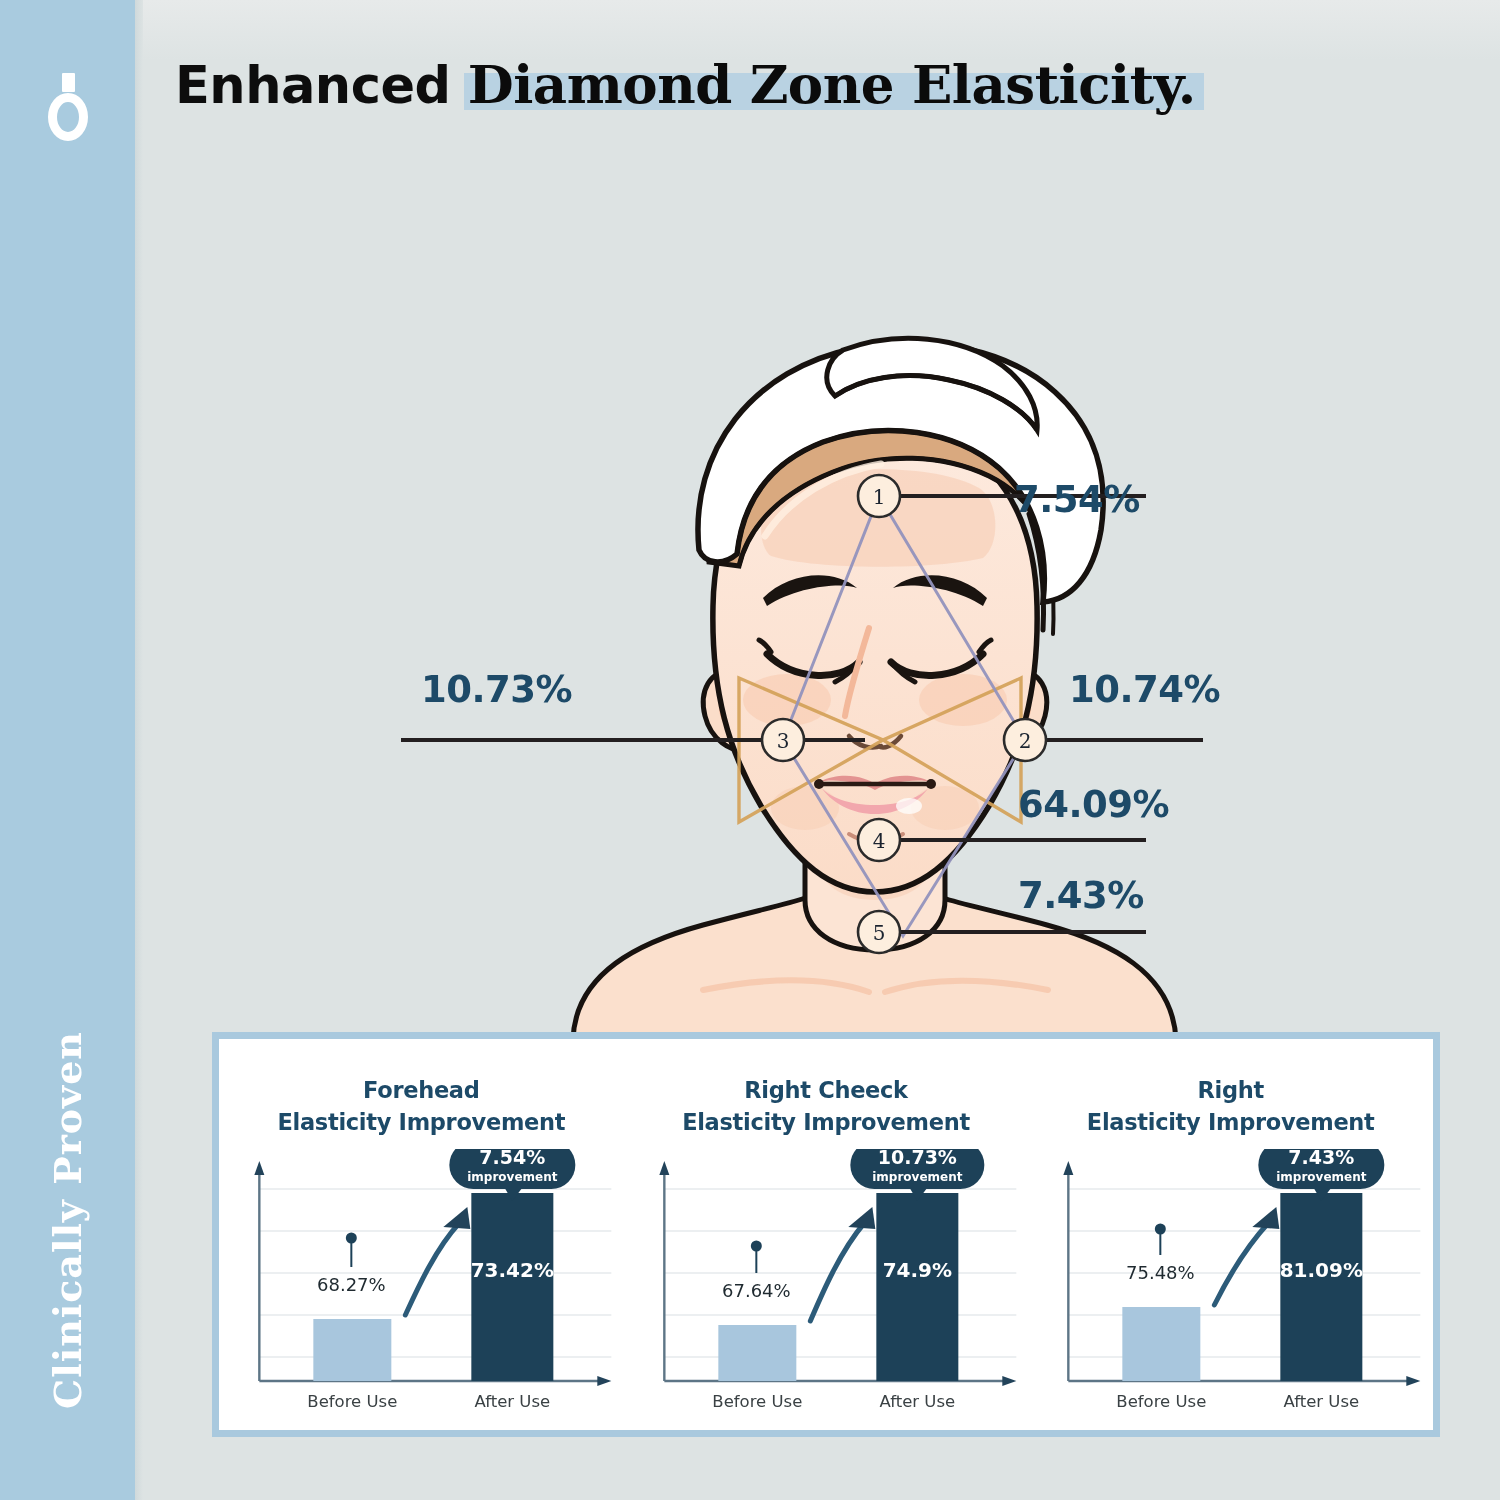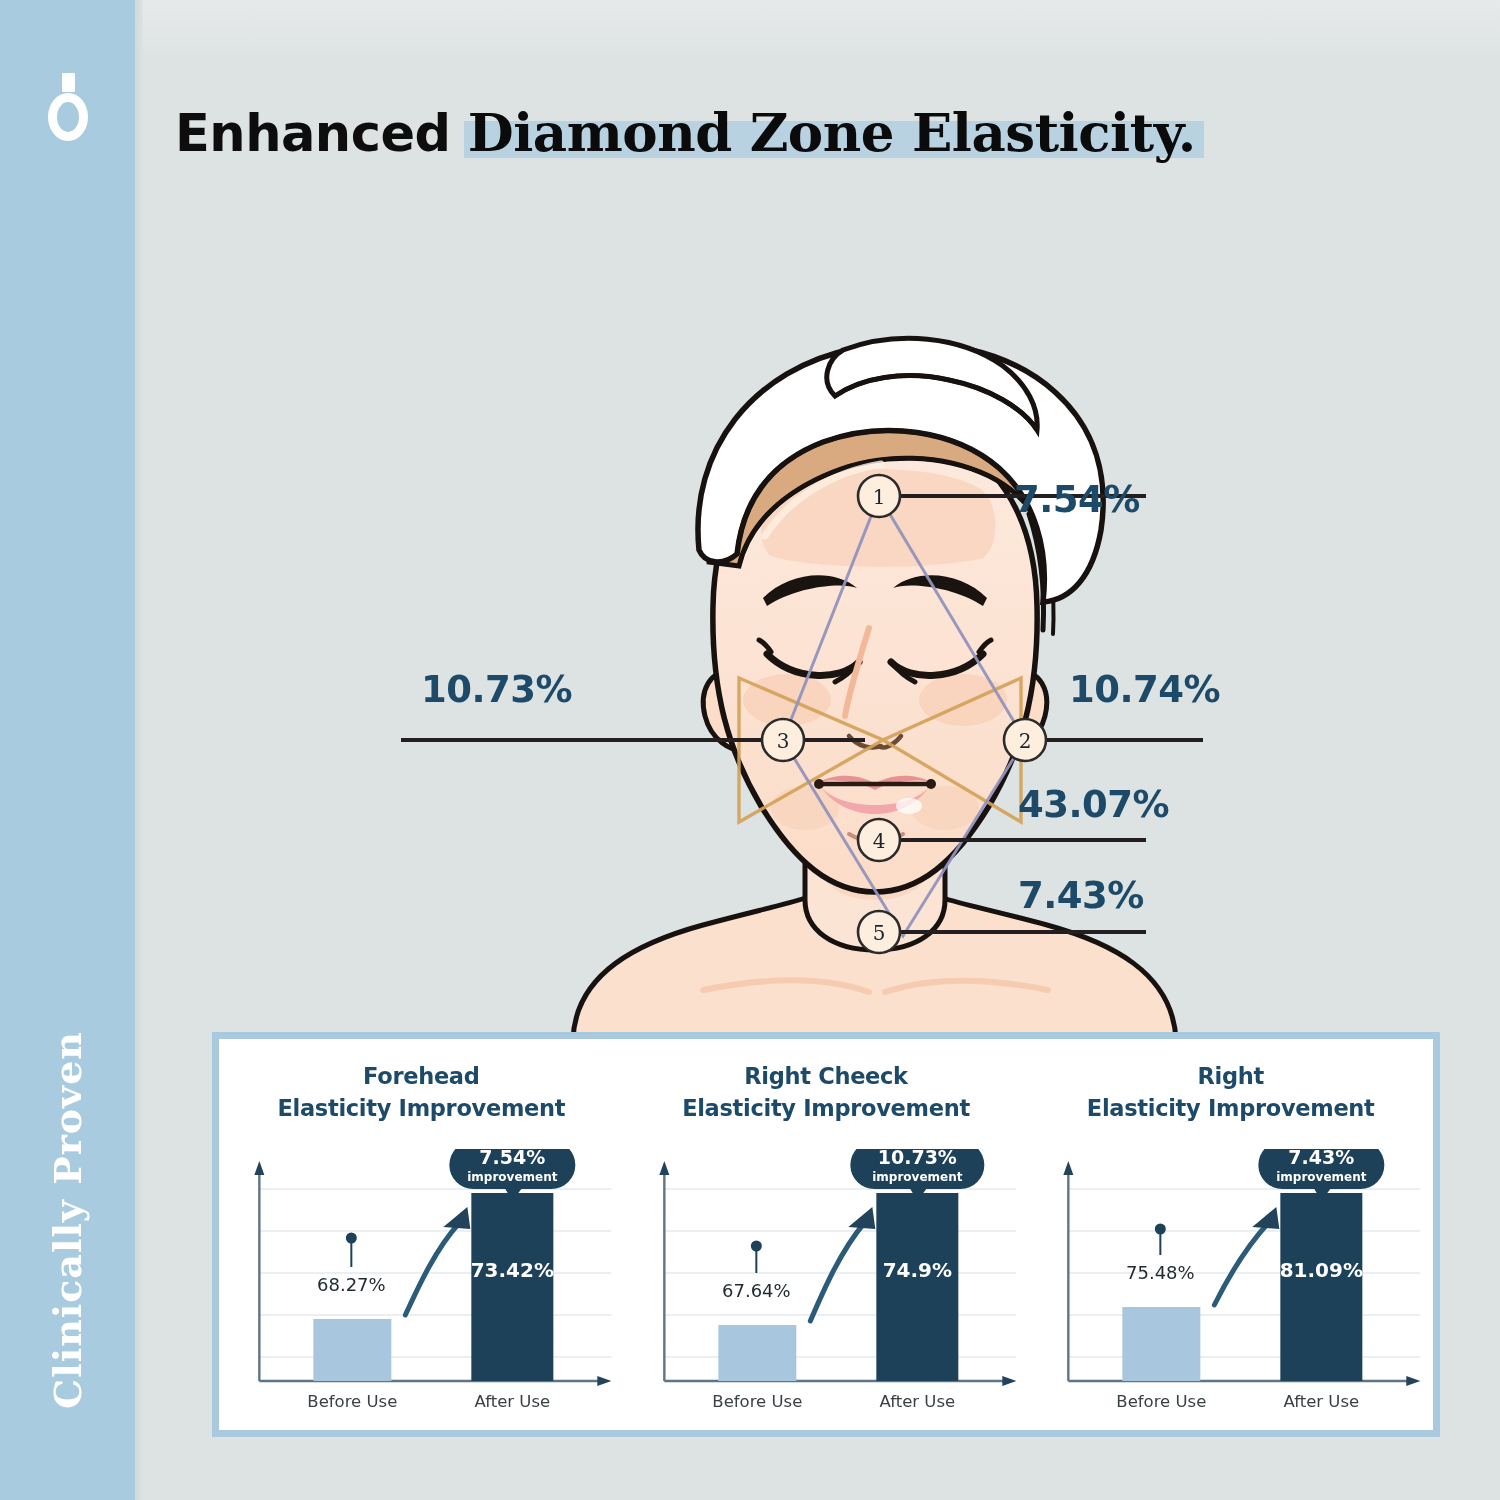--- a/index.html
+++ b/index.html
@@ -45,21 +45,21 @@
   #vertical-tag span{
     writing-mode:vertical-rl;transform:rotate(180deg);
     font-family:"DejaVu Serif", serif;
     font-weight:700;font-size:38px;letter-spacing:1px;color:#ffffff;
     white-space:nowrap;
   }
 
   
   #header{position:absolute;left:175px;top:58px;width:1180px;}
   #title-line{
-    font-size:0;white-space:nowrap;line-height:1;margin-top:48px;
+    font-size:0;white-space:nowrap;line-height:1;
   }
   #title-plain{
     font-family:"DejaVu Sans", sans-serif;font-weight:700;
     font-size:51px;color:#0d0d0d;letter-spacing:-0.5px;
     vertical-align:baseline;
   }
   #title-em-wrap{position:relative;display:inline-block;vertical-align:baseline;}
   #title-em-wrap .hl{
     position:absolute;left:-4px;right:-8px;bottom:1px;height:37px;
     background:#b9d2e2;z-index:0;
@@ -95,21 +95,21 @@
   #pct-4{left:1018px;top:783px;}
   #pct-5{left:1018px;top:874px;}
 
   
   #charts-panel{
     position:absolute;left:212px;top:1032px;width:1228px;height:405px;
     background:#ffffff;border:7px solid #a9c9de;box-sizing:border-box;
     display:flex;
   }
   .chart-col{
-    flex:1;position:relative;padding-top:22px;
+    flex:1;position:relative;padding-top:36px;
   }
   .chart-title{
     text-align:center;
     font-family:"DejaVu Sans", sans-serif;font-weight:700;
     font-size:22.5px;line-height:1.42;color:#1d4a68;letter-spacing:-0.3px;
   }
   .chart-body{position:absolute;left:0;top:110px;width:100%;height:270px;}
   .chart-body svg{display:block;width:100%;height:100%;}
   .axis-cat{
     font-family:"DejaVu Sans", sans-serif;font-size:16.5px;fill:#3a4144;
@@ -272,21 +272,21 @@
           <circle cx="736" cy="632" r="21" fill="#fdeede" stroke="#2b2b2b" stroke-width="2.6"></circle>
           <text class="callout-num" x="736" y="640" text-anchor="middle">5</text>
         </g>
       </g>
     </svg>
   </div>
 
   <div class="face-pct" id="pct-1">7.54%</div>
   <div class="face-pct" id="pct-2">10.74%</div>
   <div class="face-pct" id="pct-3">10.73%</div>
-  <div class="face-pct" id="pct-4">43.07%</div>
+  <div class="face-pct" id="pct-4">64.09%</div>
   <div class="face-pct" id="pct-5">7.43%</div>
 
   <div id="charts-panel">
 
     <div class="chart-col">
       <div class="chart-title">
         <div>Forehead</div>
         <div>Elasticity Improvement</div>
       </div>
       <div class="chart-body">

